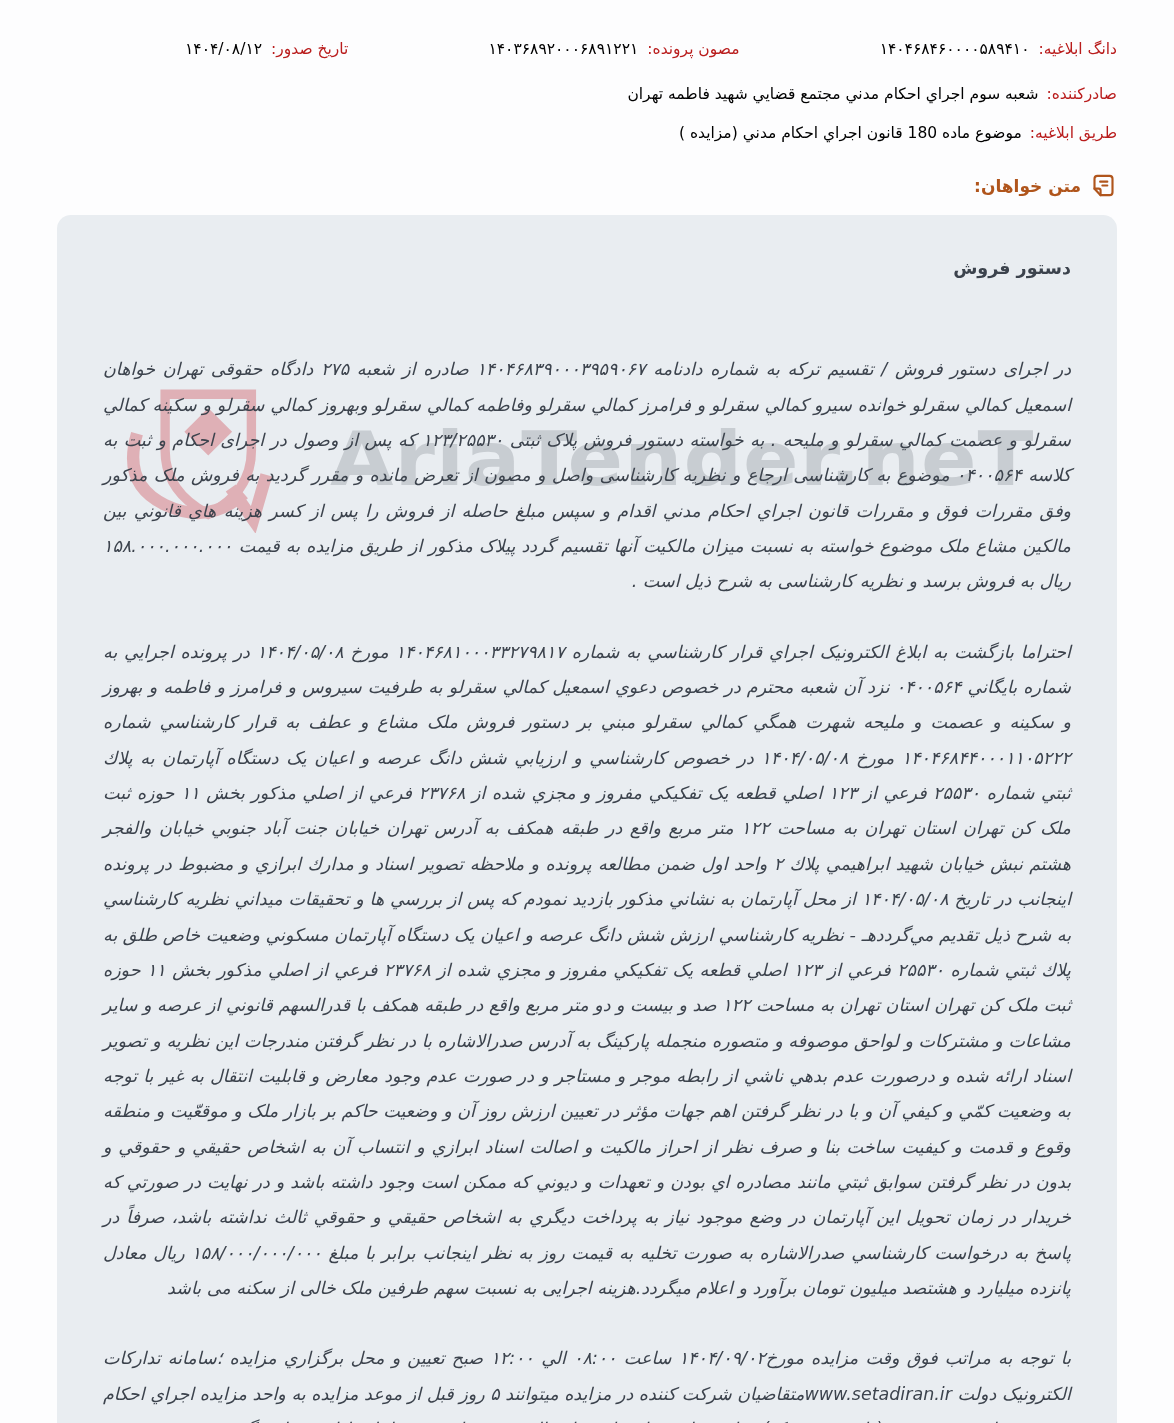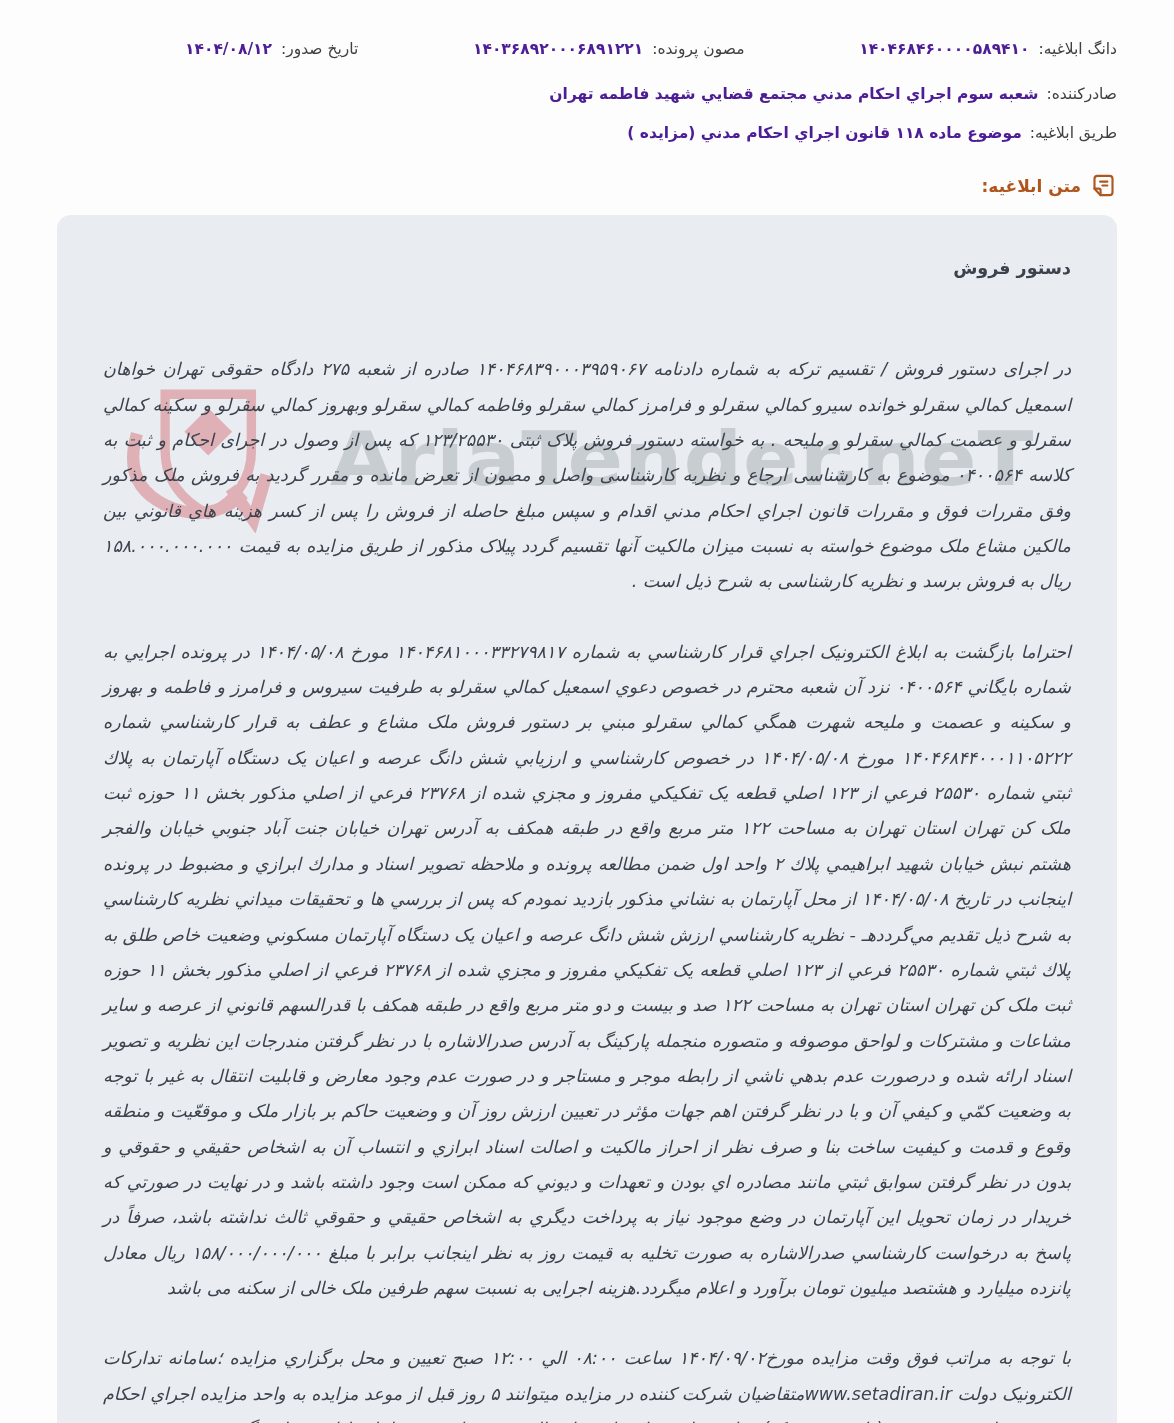--- a/index.html
+++ b/index.html
@@ -12,22 +12,22 @@
     overflow:hidden;
   }
   .page { padding:40px 57px 0 57px; }
 
   
   .meta-row {
     display:flex; justify-content:space-between; align-items:baseline;
     padding-left:128px; margin-bottom:27px;
   }
   .meta-field { display:flex; gap:9px; align-items:baseline; font-size:15.5px; white-space:nowrap; }
-  .meta-label { color:#404040; }
-  .meta-value { color:#4c1d95; font-weight:bold; }
+  .meta-label { color:#b91c1c; }
+  .meta-value { color:#000000; font-weight:normal; }
 
   .single-row { display:flex; gap:8px; font-size:15.5px; margin-bottom:21px; align-items:baseline; }
 
   
   .notice-heading {
     display:flex; align-items:center; gap:9px;
     color:#b0551c; font-weight:bold; font-size:17px;
     margin:30px 0 16px 0;
   }
   .notice-heading svg { flex:0 0 auto; }
@@ -80,32 +80,32 @@
       </div>
     </div>
 
     <div class="single-row">
       <span class="meta-label">صادرکننده:</span>
       <span class="meta-value">شعبه سوم اجراي احکام مدني مجتمع قضايي شهید فاطمه تهران</span>
     </div>
 
     <div class="single-row">
       <span class="meta-label">طریق ابلاغیه:</span>
-      <span class="meta-value">موضوع ماده ۱۱۸ قانون اجراي احکام مدني (مزایده )</span>
+      <span class="meta-value">موضوع ماده 180 قانون اجراي احکام مدني (مزایده )</span>
     </div>
   </header>
 
   <div class="notice-heading">
     <svg width="27" height="27" viewBox="0 0 24 24" fill="none" stroke="#b0551c" stroke-width="1.9" stroke-linecap="round" stroke-linejoin="round">
       <path d="M20 6 Q20 3.4 17.4 3.4 L6.6 3.4 Q4 3.4 4 6 L4 14.8 L9.4 20.6 L17.4 20.6 Q20 20.6 20 18 Z"></path>
       <path d="M4 14.8 L7.8 14.8 Q9.4 14.8 9.4 16.4 L9.4 20.6"></path>
       <path d="M9 8.6 L15.4 8.6"></path>
       <path d="M11 12 L15.4 12"></path>
     </svg>
-    <span>متن ابلاغیه:</span>
+    <span>متن خواهان:</span>
   </div>
 
   <section class="card">
 
     <div class="wm-layer">
       <svg class="wm-logo" width="215" height="150" viewBox="0 0 200 160" fill="none">
         <path d="M58 12 L150 12 L150 72 Q150 116 104 140 Q58 116 58 72 Z" stroke="#cf5058" stroke-width="10"></path>
         <rect x="86" y="34" width="36" height="36" transform="rotate(45 104 52)" fill="#cf5058"></rect>
         <path d="M28 54 Q12 108 58 130 Q104 152 142 118" stroke="#cf5058" stroke-width="13"></path>
         <path d="M128 112 L152 146 L166 98" stroke="#cf5058" stroke-width="13"></path>

